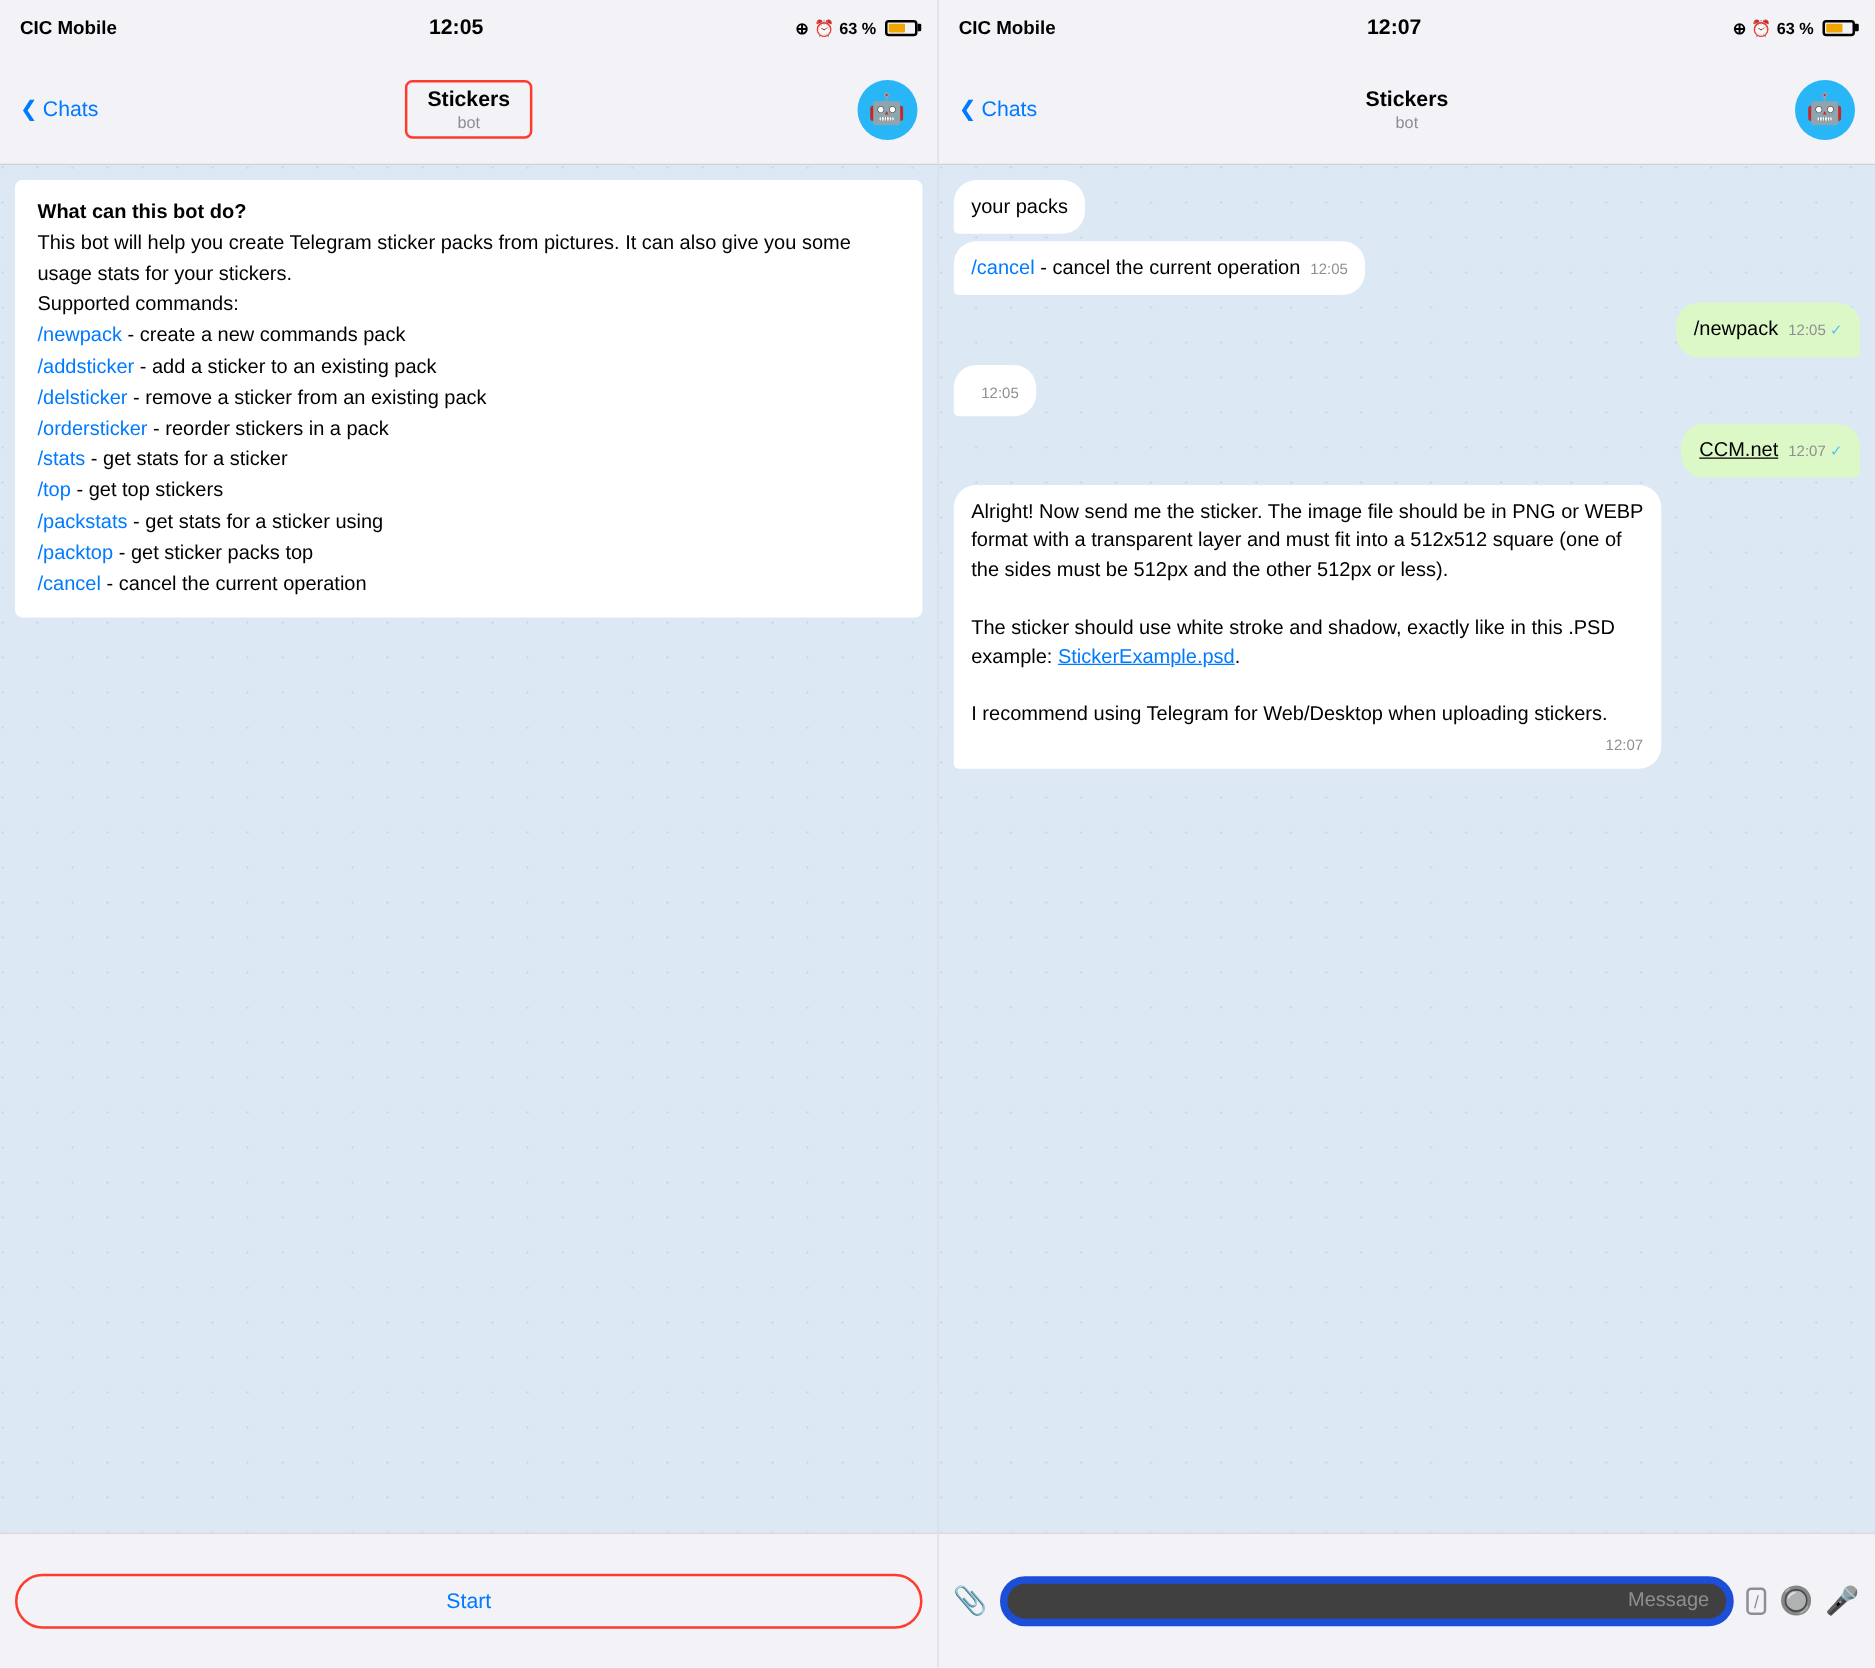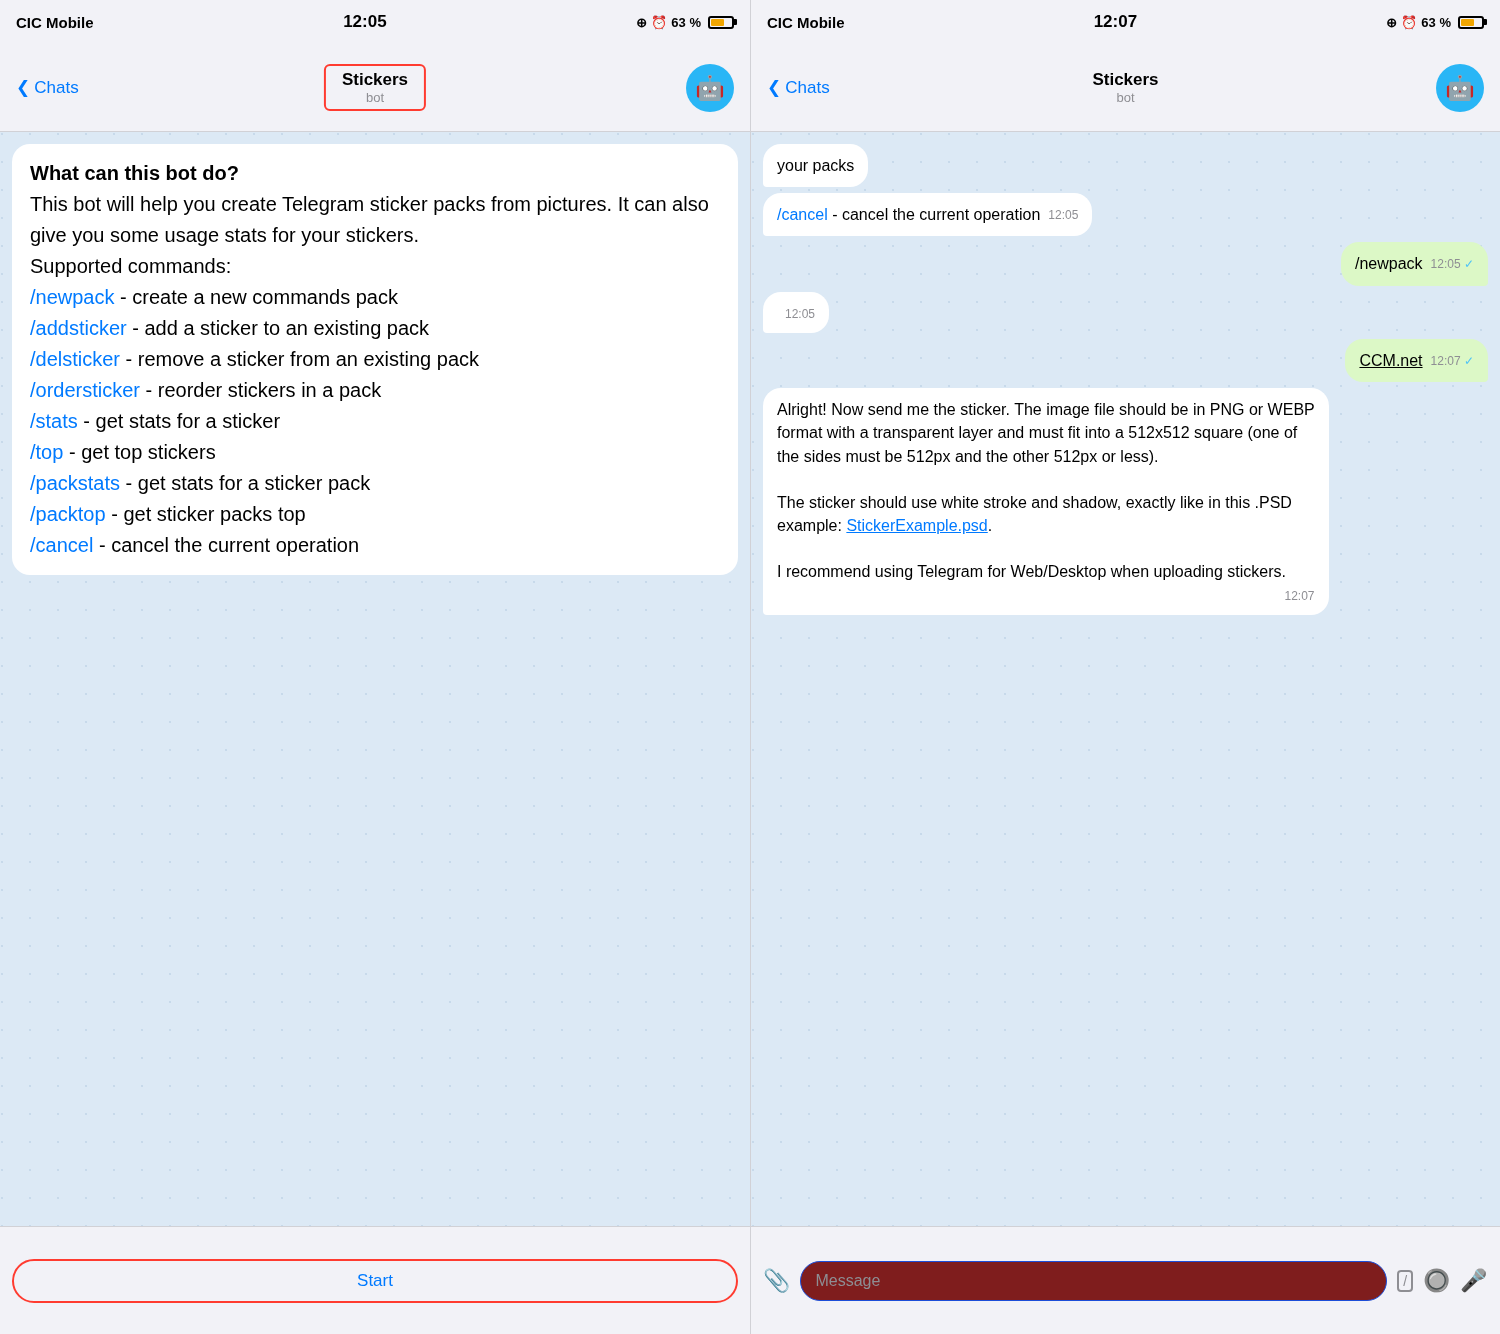--- a/index.html
+++ b/index.html
@@ -175,43 +175,44 @@
       border-radius: 22px;
       background: transparent;
       color: #007aff;
       font-size: 17px;
       font-weight: 500;
       cursor: pointer;
     }
     .msg-input-container {
       flex: 1;
       height: 40px;
-      background: #7f1d1d;
+      background: #404040;
       border-radius: 20px;
-      border: 1px solid #1d4ed8;
+      border: 6px solid #1d4ed8;
       display: flex;
       align-items: center;
       padding: 0 14px;
+      justify-content: flex-end;
     }
     .msg-input-placeholder {
       font-size: 16px;
       color: #8e8e93;
     }
     .toolbar-icon {
       font-size: 22px;
       color: #8e8e93;
       cursor: pointer;
     }
 
     
     .msg-info-bubble {
       background: #fff;
-      border-radius: 18px;
+      border-radius: 6px;
       padding: 14px 18px;
-      font-size: 20px;
+      font-size: 16px;
       line-height: 1.55;
       color: #000;
       align-self: stretch;
       margin: 0 0 4px 0;
     }
     .msg-info-bubble strong { font-weight: 700; }
 
     .clearfix::after { content: ''; display: table; clear: both; }
   </style>
 </head>
@@ -250,21 +251,21 @@
 
     <div class="msg-info-bubble">
       <strong>What can this bot do?</strong><br>
       <span>This bot will help you create Telegram sticker packs from pictures. It can also give you some usage stats for your stickers.<br>Supported commands:</span><br>
       <span style="color:#007aff;">/newpack</span><span> - create a new commands pack</span><br>
       <span style="color:#007aff;">/addsticker</span><span> - add a sticker to an existing pack</span><br>
       <span style="color:#007aff;">/delsticker</span><span> - remove a sticker from an existing pack</span><br>
       <span style="color:#007aff;">/ordersticker</span><span> - reorder stickers in a pack</span><br>
       <span style="color:#007aff;">/stats</span><span> - get stats for a sticker</span><br>
       <span style="color:#007aff;">/top</span><span> - get top stickers</span><br>
-      <span style="color:#007aff;">/packstats</span><span> - get stats for a sticker pack</span><br>
+      <span style="color:#007aff;">/packstats</span><span> - get stats for a sticker using</span><br>
       <span style="color:#007aff;">/packtop</span><span> - get sticker packs top</span><br>
       <span style="color:#007aff;">/cancel</span><span> - cancel the current operation</span>
     </div>
   </div>
 
   <div class="bottom-bar">
     <button class="start-btn">Start</button>
   </div>
 </div>
 

